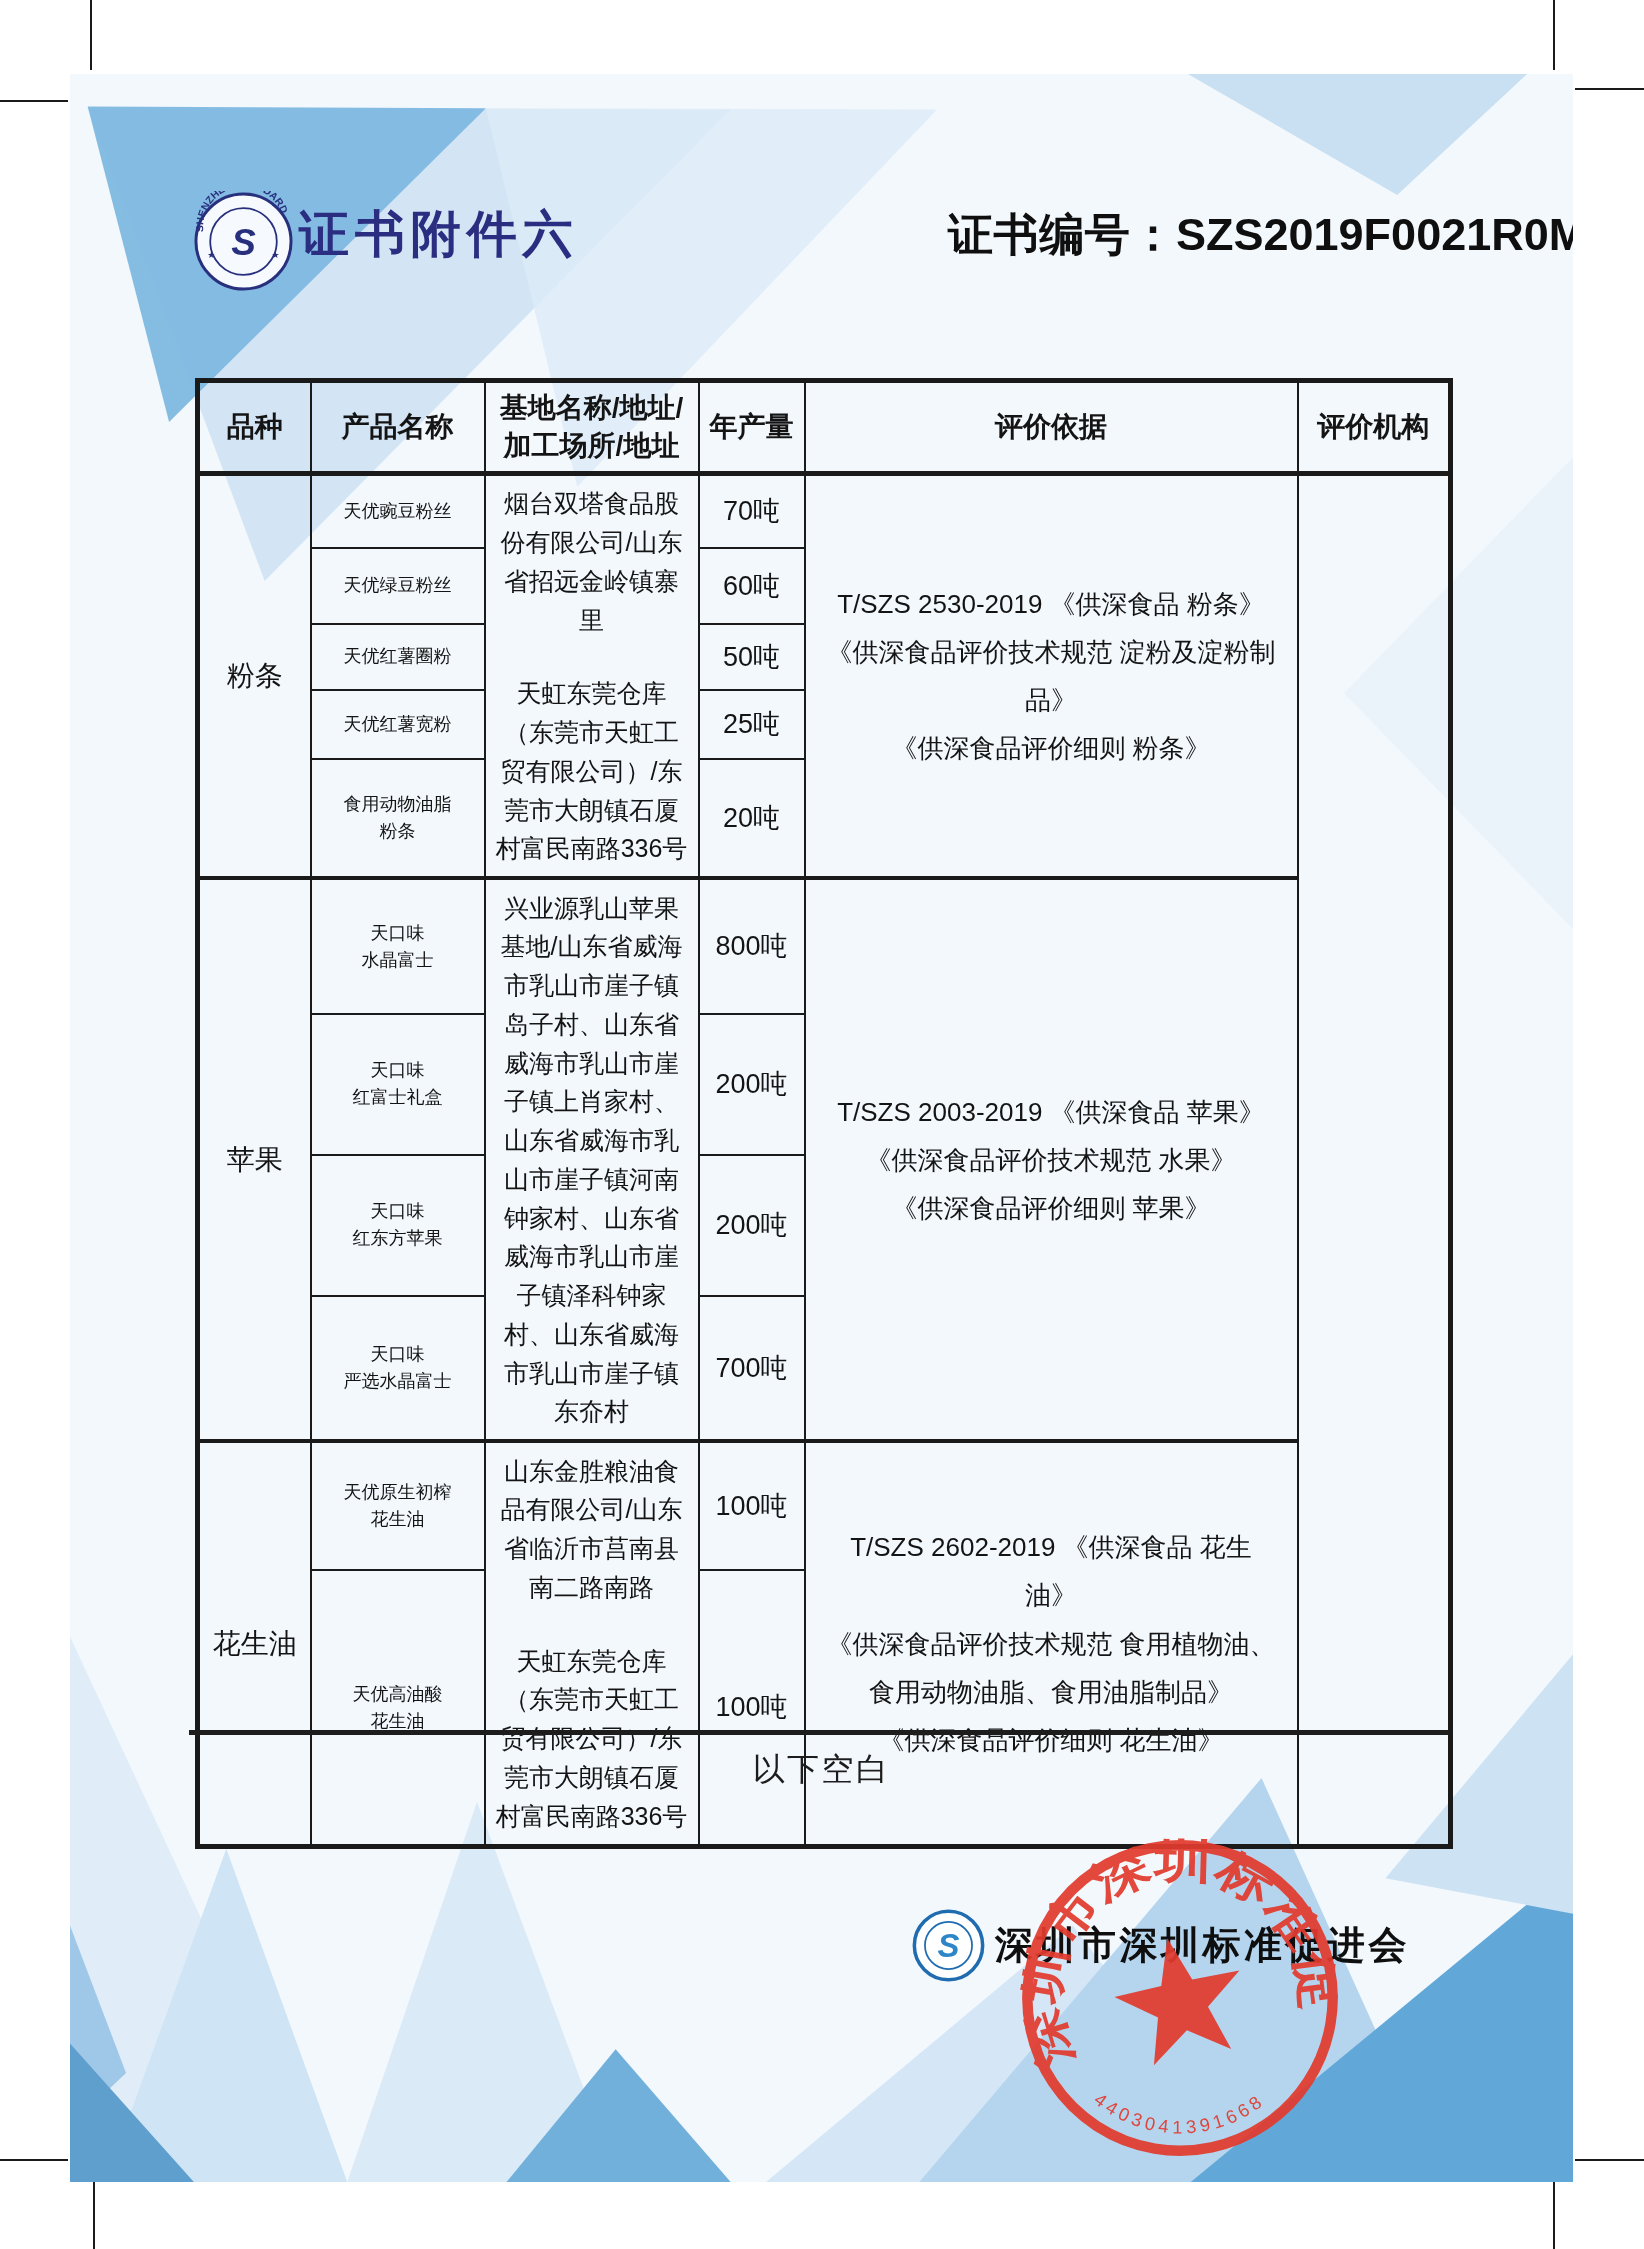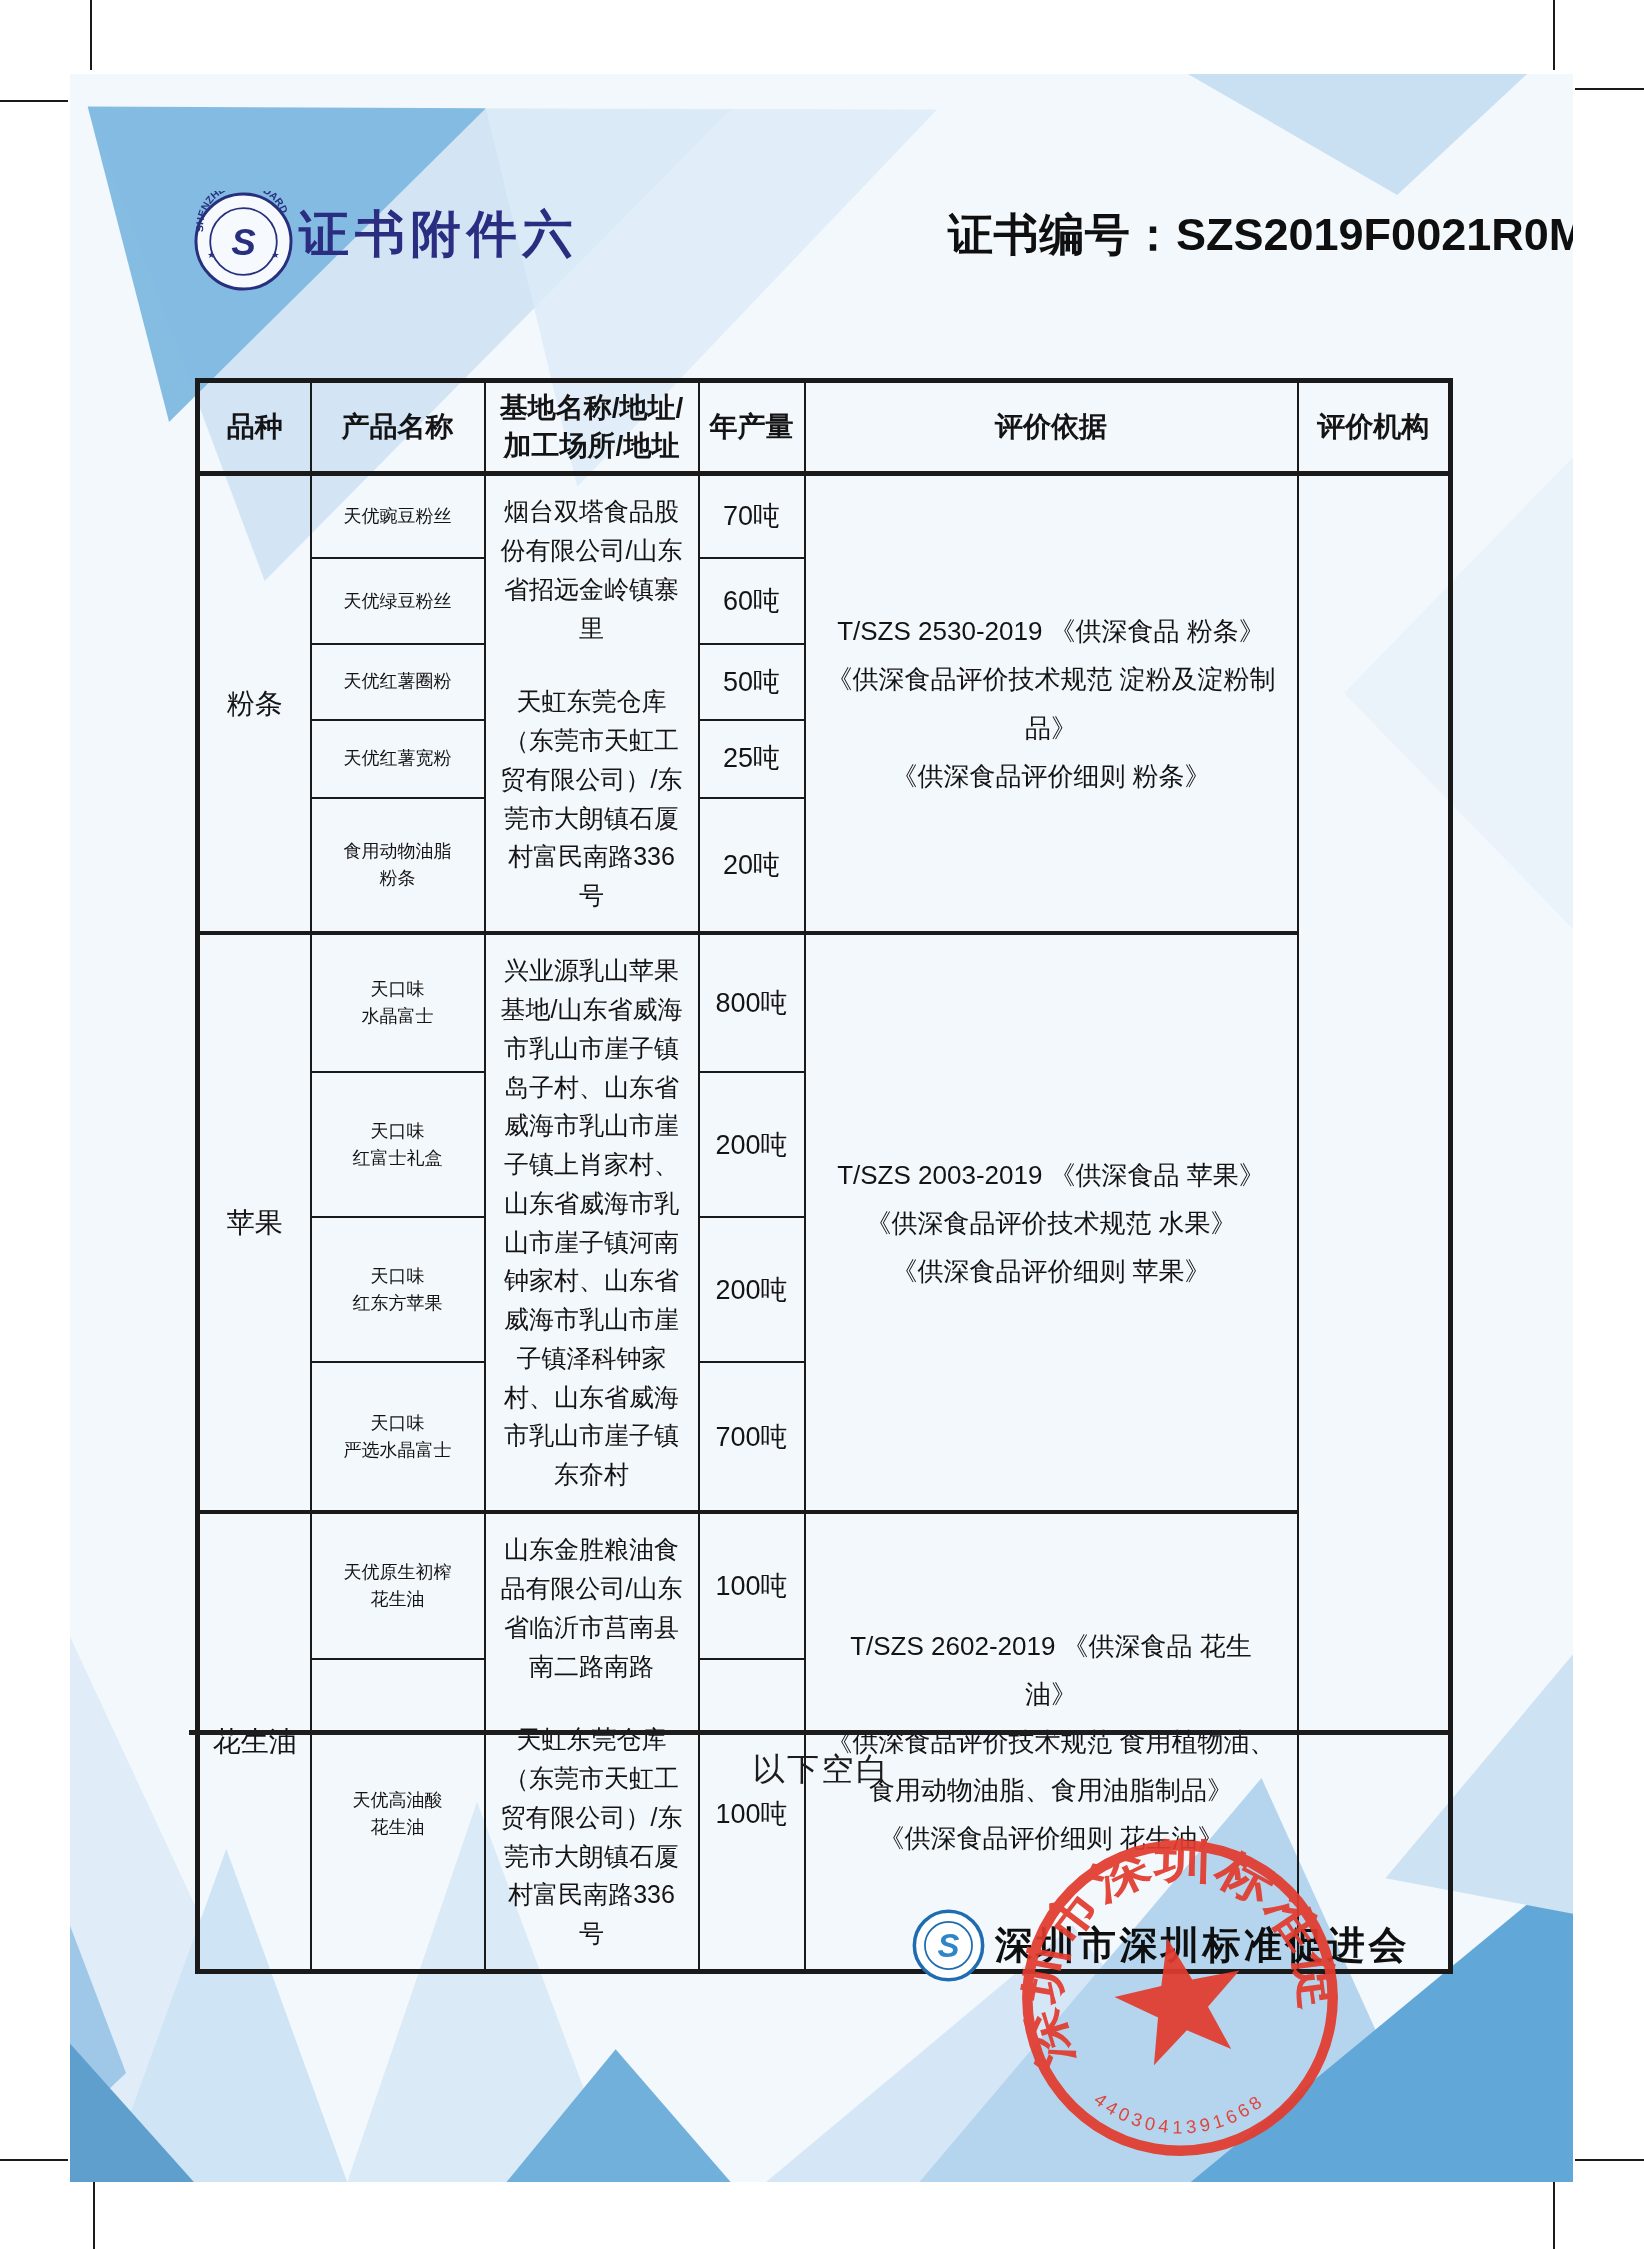--- a/index.html
+++ b/index.html
@@ -31,21 +31,21 @@
     border:5.3px solid #1a1a1a;
   }
   #cert-table th,#cert-table td{
     border:2.4px solid #1a1a1a;text-align:center;vertical-align:middle;
     padding:0;font-size:18px;line-height:1.5;color:#141414;overflow:hidden;
   }
   #cert-table thead th{font-size:28px;font-weight:bold;border-bottom:5.3px solid #1a1a1a;line-height:1.35;}
   #cert-table tr.secstart td{border-top:4.7px solid #1a1a1a;}
   #cert-table td.cat{font-size:28px;}
   #cert-table td.base{font-size:25px;line-height:1.55;padding:8.3px 7px;}
-  #cert-table td.base p{margin:8px;}
+  #cert-table td.base p{margin:0;}
   #cert-table td.base p.gap{margin-top:35px;}
   #cert-table td.basis{font-size:26px;line-height:1.85;padding:0 20px;}
   #cert-table td.out{font-size:27px;}
   
   #bottom-rule{position:absolute;left:119px;top:1656px;width:1260px;height:5.3px;background:#1d1d1d;}
   #below-blank{position:absolute;left:125px;top:1674px;width:1253px;text-align:center;
     font-size:32px;color:#1c1c1c;letter-spacing:2.4px;}
   #footer-logo{position:absolute;left:842px;top:1835px;width:73px;height:73px;}
   #org-name{position:absolute;left:925px;top:1846px;font-size:38px;font-weight:bold;
     color:#0f0f0f;letter-spacing:3.5px;white-space:nowrap;}

